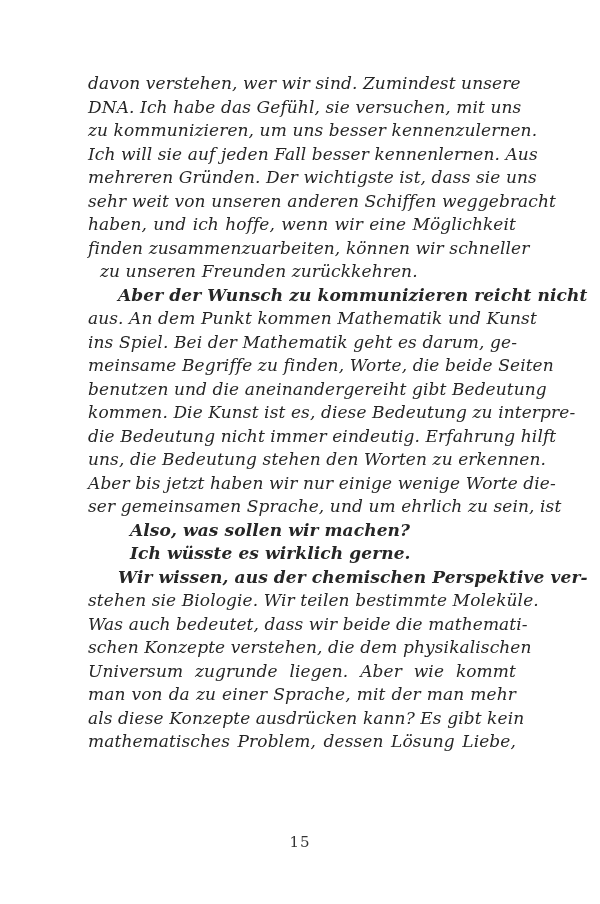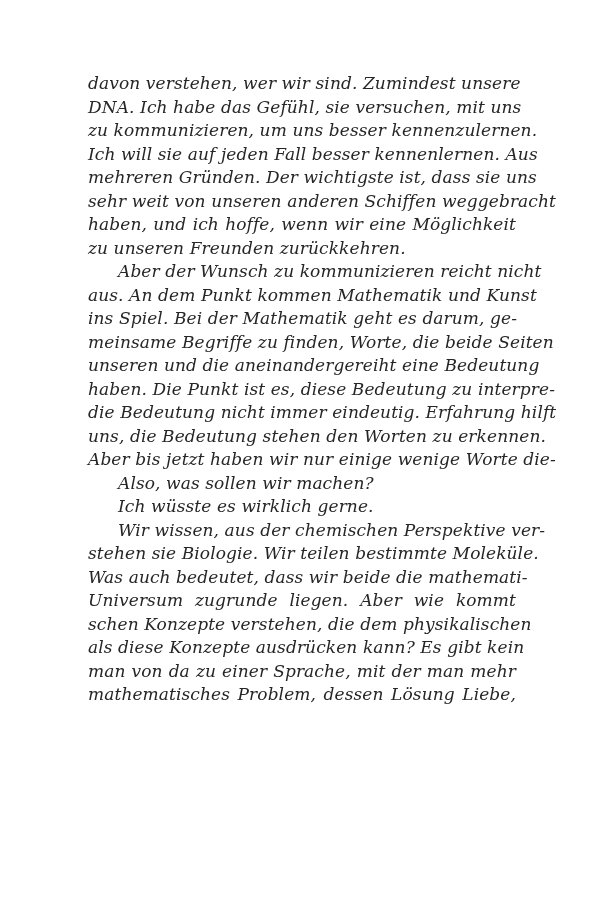--- a/index.html
+++ b/index.html
@@ -31,23 +31,25 @@
     white-space: nowrap;
     letter-spacing: 0.1px;
   }
   .line.justify {
     text-align: justify;
     text-align-last: justify;
   }
   .line.left {
     text-align: left;
     text-align-last: left;
+    margin-left: 12px;
   }
   .line.indent {
     padding-left: 30px;
+    font-weight: bold;
   }
   .page-number {
     position: absolute;
     left: 0;
     top: 833px;
     width: 600px;
     text-align: center;
     font-style: normal;
     font-size: 15px;
     letter-spacing: 1px;
@@ -59,34 +61,37 @@
 
 <div class="book-page">
   <div class="text-block">
       <div class="line justify">davon verstehen, wer wir sind. Zumindest unsere</div>
       <div class="line justify">DNA. Ich habe das Gefühl, sie versuchen, mit uns</div>
       <div class="line justify">zu kommunizieren, um uns besser kennenzulernen.</div>
       <div class="line justify">Ich will sie auf jeden Fall besser kennenlernen. Aus</div>
       <div class="line justify">mehreren Gründen. Der wichtigste ist, dass sie uns</div>
       <div class="line justify">sehr weit von unseren anderen Schiffen weggebracht</div>
       <div class="line justify">haben, und ich hoffe, wenn wir eine Möglichkeit</div>
+      <div class="line justify">finden zusammenzuarbeiten, können wir schneller</div>
       <div class="line left">zu unseren Freunden zurückkehren.</div>
       <div class="line justify indent">Aber der Wunsch zu kommunizieren reicht nicht</div>
       <div class="line justify">aus. An dem Punkt kommen Mathematik und Kunst</div>
       <div class="line justify">ins Spiel. Bei der Mathematik geht es darum, ge-</div>
       <div class="line justify">meinsame Begriffe zu finden, Worte, die beide Seiten</div>
-      <div class="line justify">unseren und die aneinandergereiht eine Bedeutung</div>
-      <div class="line justify">haben. Die Punkt ist es, diese Bedeutung zu interpre-</div>
+      <div class="line justify">benutzen und die aneinandergereiht gibt Bedeutung</div>
+      <div class="line justify">kommen. Die Kunst ist es, diese Bedeutung zu interpre-</div>
       <div class="line justify">die Bedeutung nicht immer eindeutig. Erfahrung hilft</div>
       <div class="line justify">uns, die Bedeutung stehen den Worten zu erkennen.</div>
       <div class="line justify">Aber bis jetzt haben wir nur einige wenige Worte die-</div>
+      <div class="line justify">ser gemeinsamen Sprache, und um ehrlich zu sein, ist</div>
       <div class="line left indent">Also, was sollen wir machen?</div>
       <div class="line left indent">Ich wüsste es wirklich gerne.</div>
       <div class="line justify indent">Wir wissen, aus der chemischen Perspektive ver-</div>
       <div class="line justify">stehen sie Biologie. Wir teilen bestimmte Moleküle.</div>
       <div class="line justify">Was auch bedeutet, dass wir beide die mathemati-</div>
+      <div class="line justify">schen Konzepte verstehen, die dem physikalischen</div>
       <div class="line justify">Universum zugrunde liegen. Aber wie kommt</div>
-      <div class="line justify">schen Konzepte verstehen, die dem physikalischen</div>
+      <div class="line justify">man von da zu einer Sprache, mit der man mehr</div>
       <div class="line justify">als diese Konzepte ausdrücken kann? Es gibt kein</div>
-      <div class="line justify">man von da zu einer Sprache, mit der man mehr</div>
       <div class="line justify">mathematisches Problem, dessen Lösung Liebe,</div>
     </div>
+  <div class="page-number">15</div>
 </div>
 
 </body></html>

